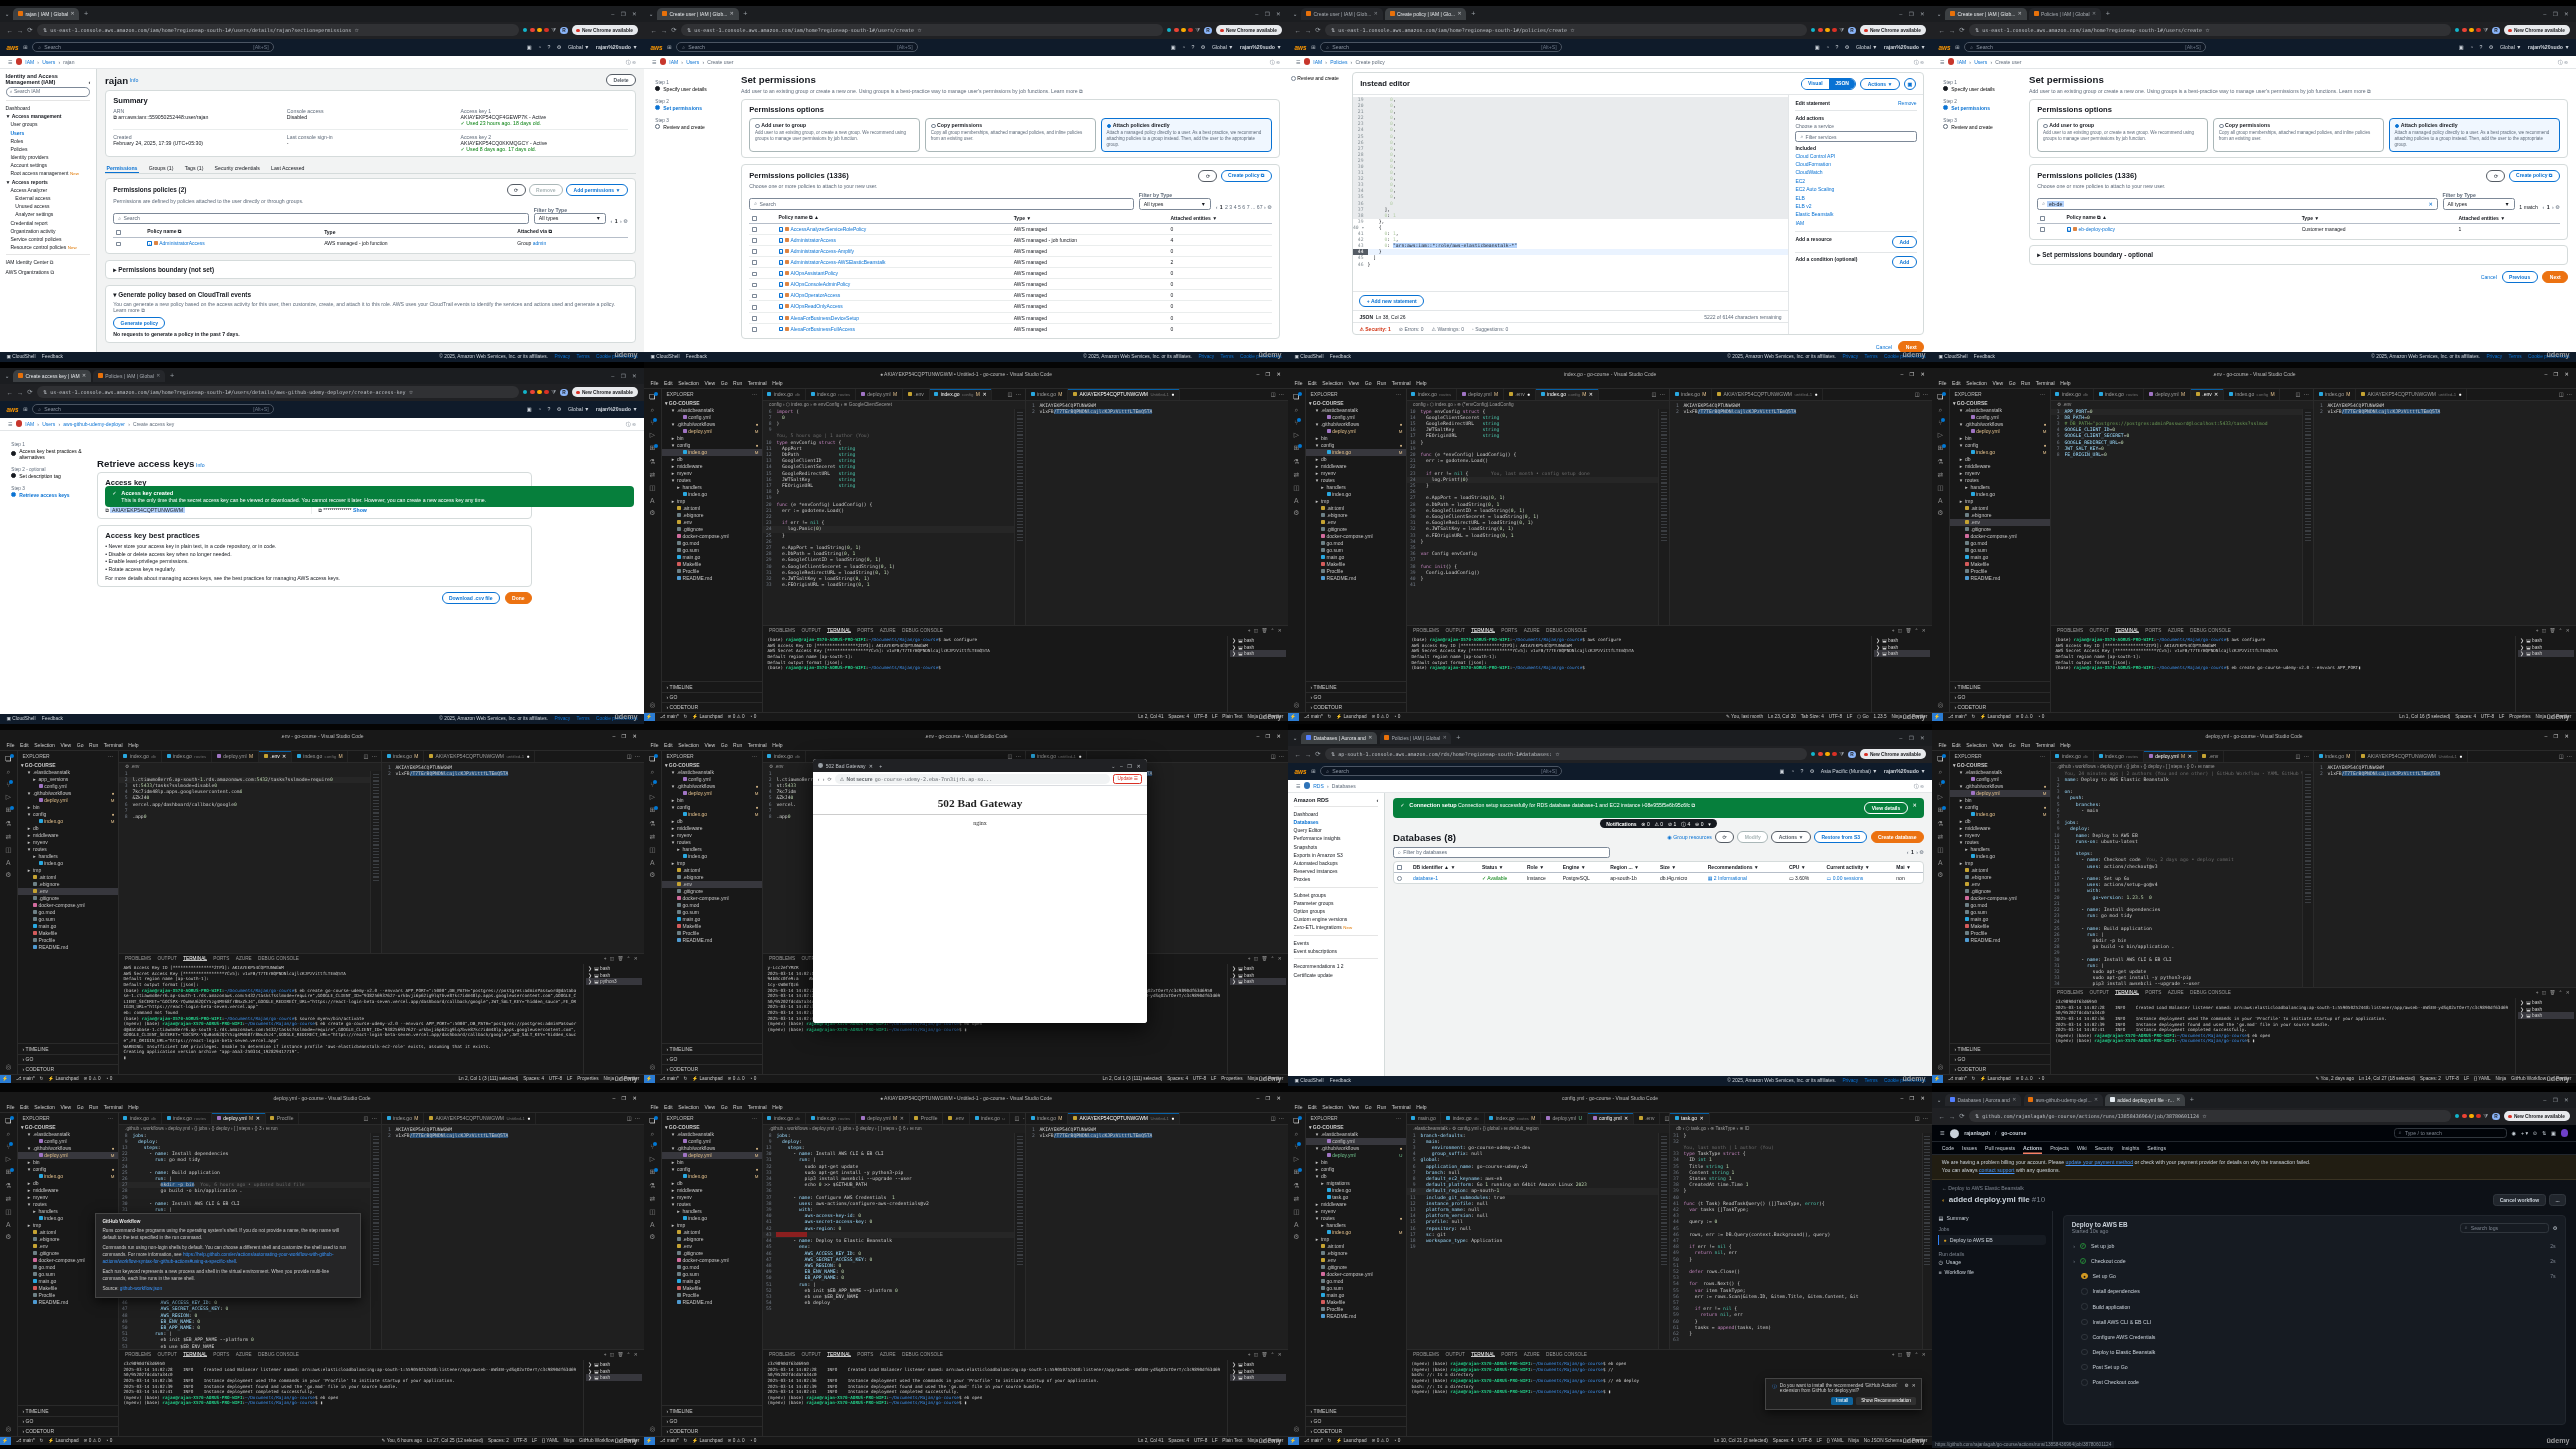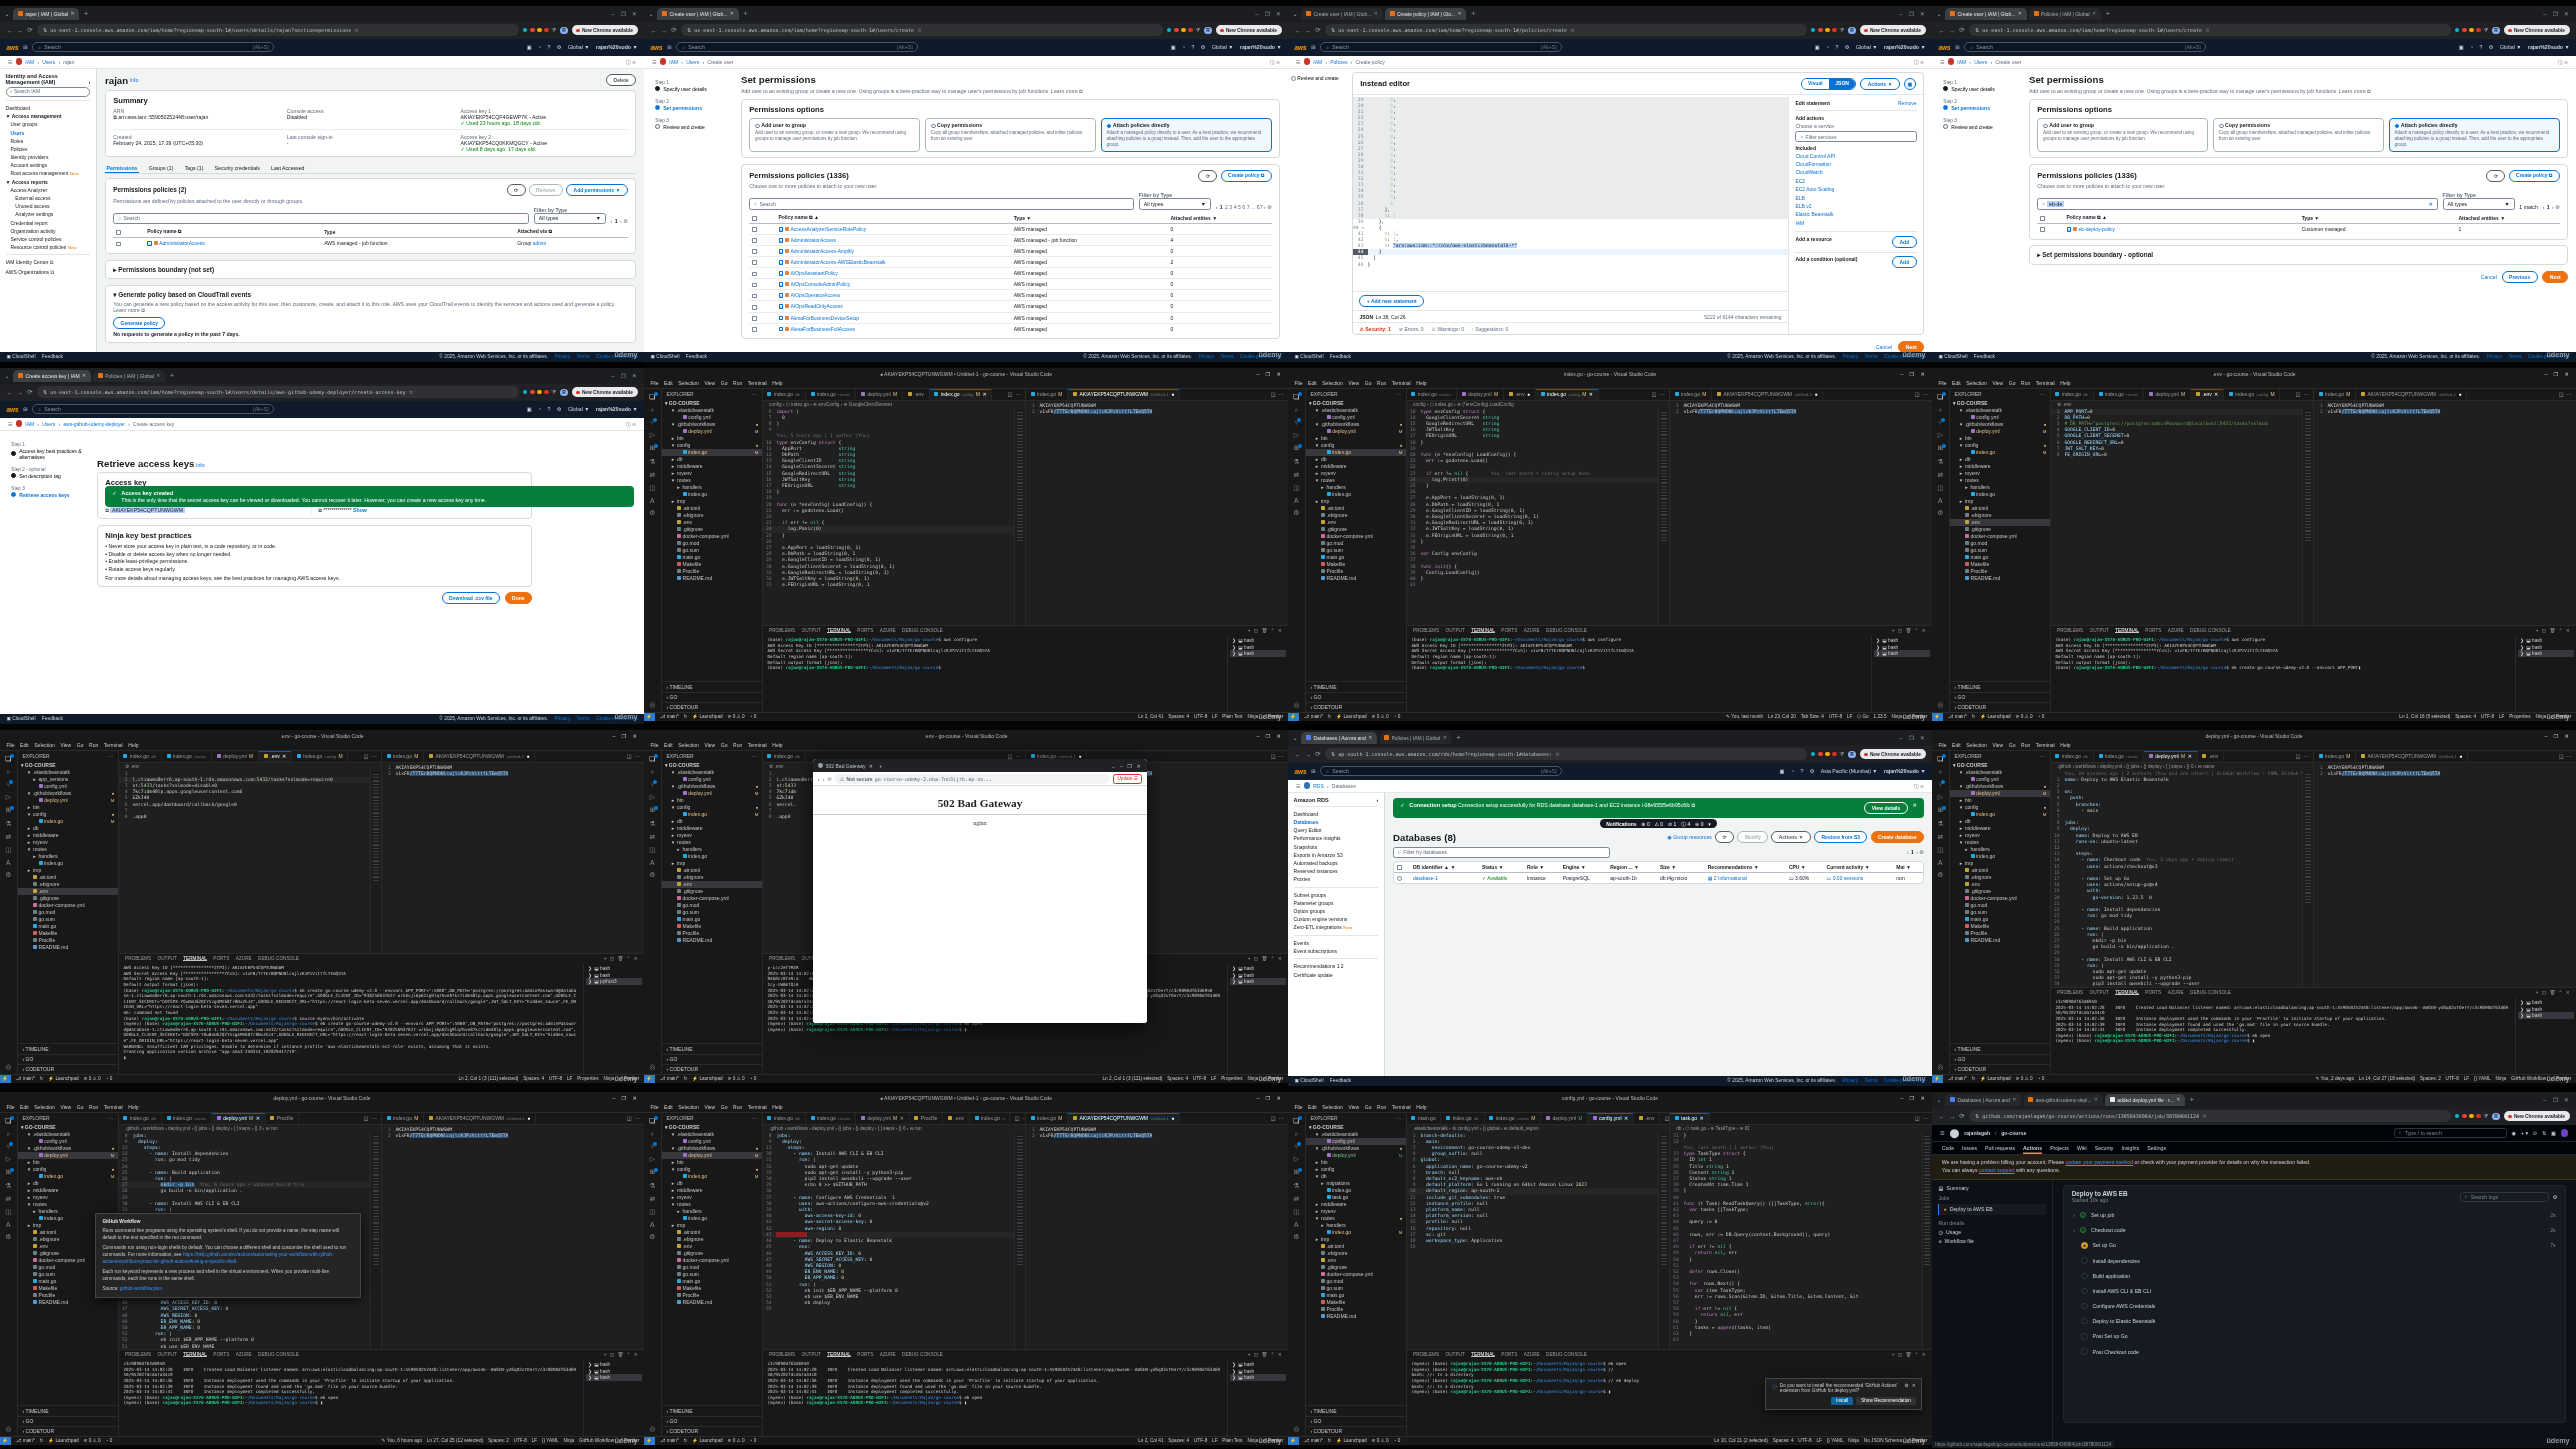--- a/index.html
+++ b/index.html
@@ -1026,21 +1026,21 @@
     <div style="margin-bottom:3.2px"><span class="h1">Retrieve access keys</span> <span class="al">Info</span></div>
     <div class="card cpad" style="max-width:435px">
       <div class="h2">Access key</div>
               <div class="dim" style="margin:1.6px 0 4px">If you lose or forget your secret access key, you cannot retrieve it. Instead, create a new access key and make the old key inactive.</div>
       <div style="display:flex">
                 <div style="flex:1"><b>Access key</b><div style="margin-top:2.4px">⧉ <span class="selv">AKIAYEKP54CQPTUNWGWM</span></div></div>
       <div style="flex:1;border-left:0.8px solid #eaeded;padding-left:6.4px"><b>Secret access key</b><div style="margin-top:2.4px">⧉ ************** <a class="al"><b>Show</b></a></div></div>
               </div>
             </div>
     <div class="card cpad" style="max-width:435px">
-      <div class="h2" style="margin-bottom:3.2px">Ninja key best practices</div>
+      <div class="h2" style="margin-bottom:3.2px">Access key best practices</div>
       <div style="margin:1.6px 0">• Never store your access key in plain text, in a code repository, or in code.</div>
               <div style="margin:1.6px 0">• Disable or delete access key when no longer needed.</div>
               <div style="margin:1.6px 0">• Enable least-privilege permissions.</div>
               <div style="margin:1.6px 0">• Rotate access keys regularly.</div>
       <div style="margin-top:3.2px">For more details about managing access keys, see the best practices for managing AWS access keys.</div>
             </div>
     <div style="display:flex;gap:4.8px;max-width:435px;justify-content:flex-end">
               <span class="btn blu">Download .csv file</span>
               <span class="btn pri">Done</span>
             </div>
@@ -4137,20 +4137,31 @@
             <span class="">Issues</span>
             <span class="">Pull requests</span>
             <span class="on">Actions</span>
             <span class="">Projects</span>
             <span class="">Wiki</span>
             <span class="">Security</span>
             <span class="">Insights</span>
             <span class="">Settings</span>
           </div>
     <div class="ghban">We are having a problem billing your account. Please <a>update your payment method</a> or check with your payment provider for details on why the transaction failed.<br>You can always <a>contact support</a> with any questions.</div>
+    <div class="ghtit">
+            <div style="color:#7d8590">← Deploy to AWS Elastic Beanstalk</div>
+      <div style="display:flex;align-items:center;gap:4px;margin-top:2.4px">
+              <span style="color:#d29922">◐</span>
+              <span style="font-size:8px;font-weight:bold">added deploy.yml file <span style="color:#7d8590;font-weight:normal">#10</span></span>
+      <span style="margin-left:auto;display:flex;gap:3.2px">
+                <span class="gbtn">Cancel workflow</span>
+                <span class="gbtn">...</span>
+              </span>
+            </div>
+          </div>
     <div class="ghbody">
       <div class="ghside">
         <div style="display:flex;gap:3.2px;align-items:center;margin-bottom:4.8px"><span>▤</span>Summary</div>
         <div style="color:#7d8590;margin-bottom:2.4px">Jobs</div>
         <div class="ghjob"><span style="color:#d29922">●</span>Deploy to AWS EB</div>
         <div style="color:#7d8590;margin:5.6px 0 2.4px">Run details</div>
         <div style="display:flex;gap:3.2px;align-items:center;margin-bottom:3.2px"><span>◷</span>Usage</div>
         <div style="display:flex;gap:3.2px;align-items:center"><span>≡</span>Workflow file</div>
       </div>
       <div class="ghmain">

